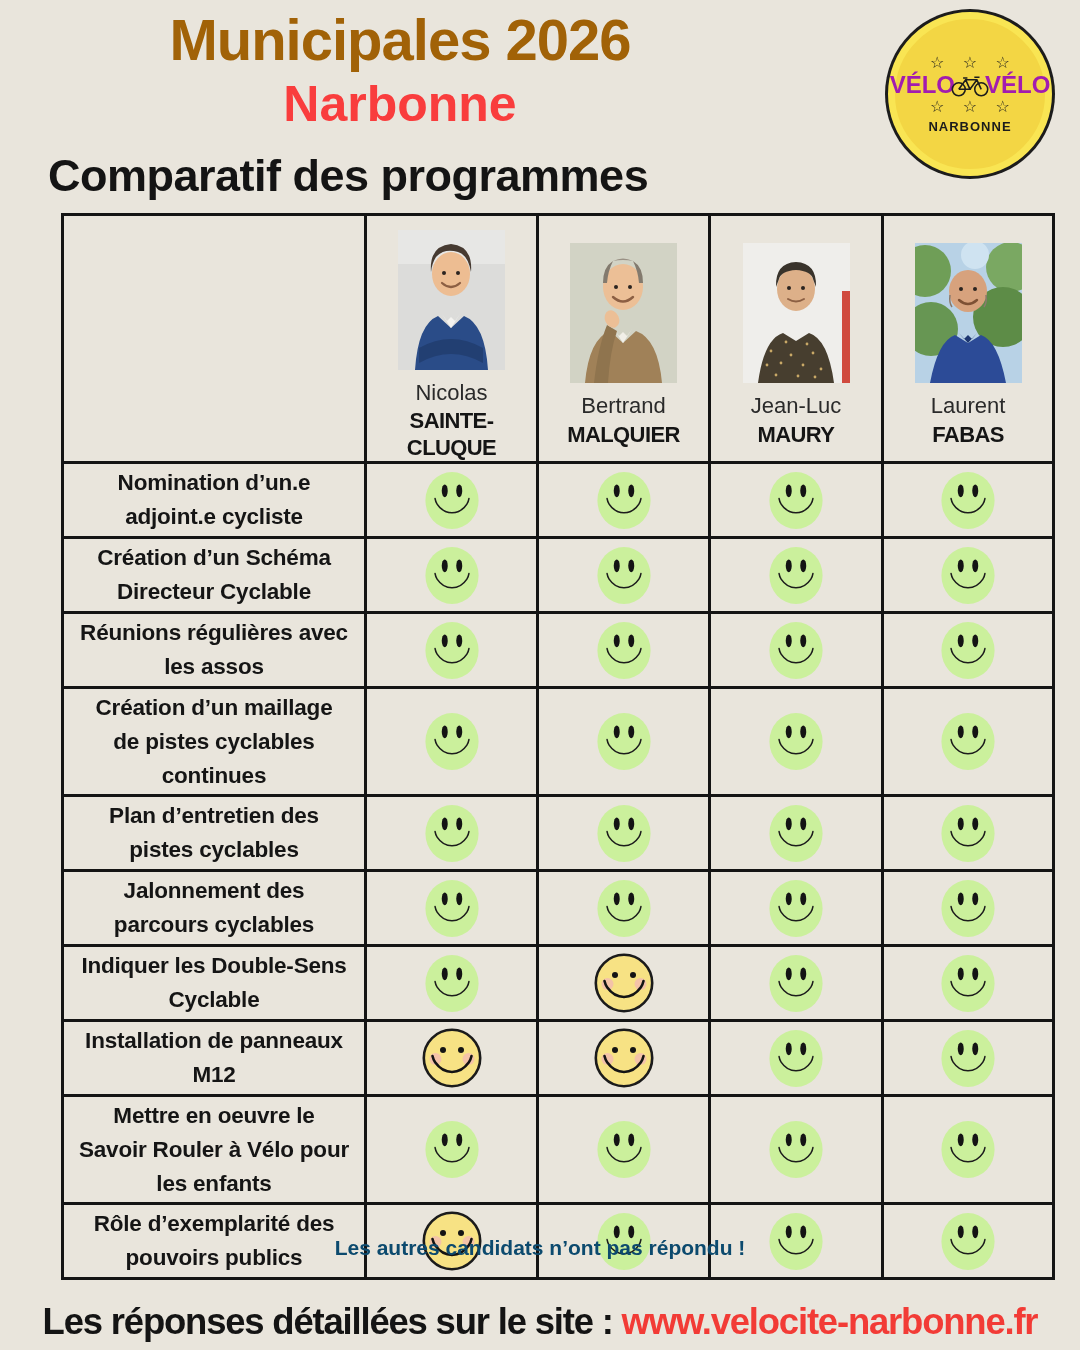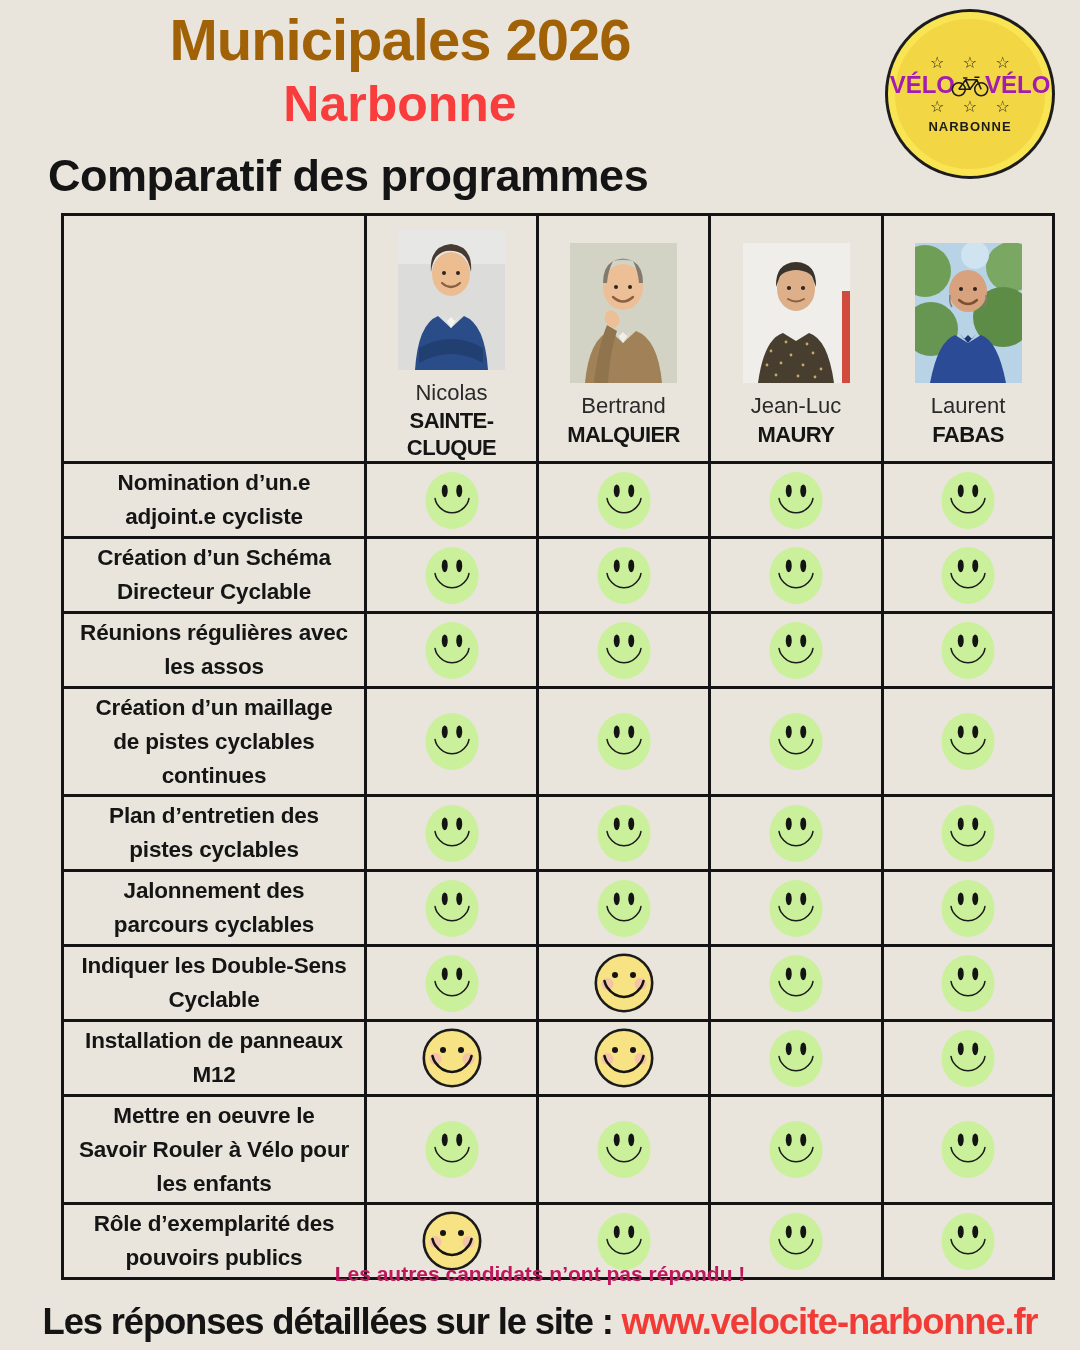--- a/index.html
+++ b/index.html
@@ -46,22 +46,22 @@
     white-space:pre-line; padding:0 11px; letter-spacing:-0.2px;
   }
   .cand-cell .photo { display:block; margin:14px auto 0; width:107px; height:140px; }
   .cand-first { margin-top:10px; font-size:22px; font-weight:400; color:#2a2a2a; line-height:1.2; }
   .cand-last  { margin-top:2px; font-size:22px; font-weight:800; letter-spacing:-0.6px; line-height:1.2; }
   .smiley { display:inline-block; vertical-align:middle; }
   .smiley svg { display:block; }
 
   
   .note {
-    position:absolute; top:1262px; left:0; width:1080px; text-align:center;
-    font-size:21px; font-weight:700; color:#be185d;
+    position:absolute; top:1236px; left:0; width:1080px; text-align:center;
+    font-size:21px; font-weight:700; color:#0c4a6e;
   }
   .site-line {
     position:absolute; top:1301px; left:0; width:1080px; text-align:center;
     font-size:37px; font-weight:800; letter-spacing:-1.2px; white-space:nowrap;
     transform:scaleX(0.985); transform-origin:center; color:#141414;
   }
   .site-line .url { color:#f23b36; }
 </style>
 </head>
 <body>

